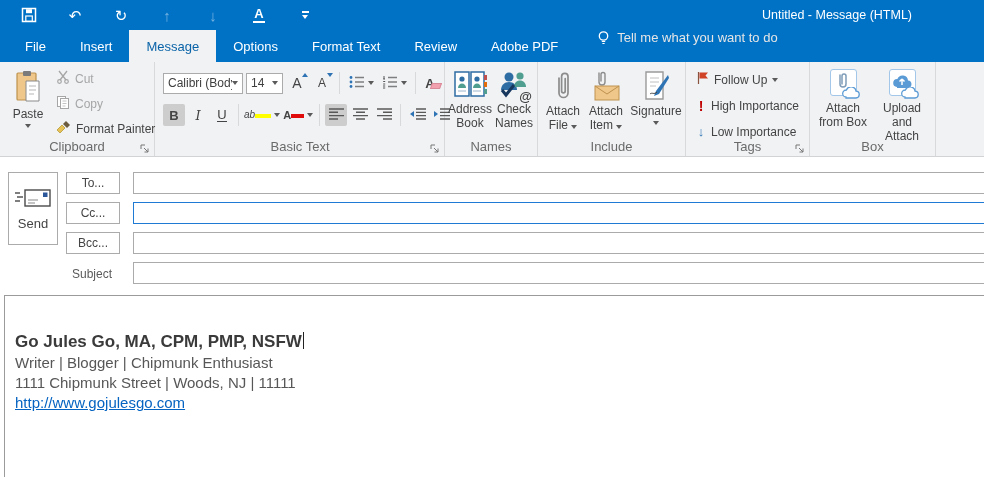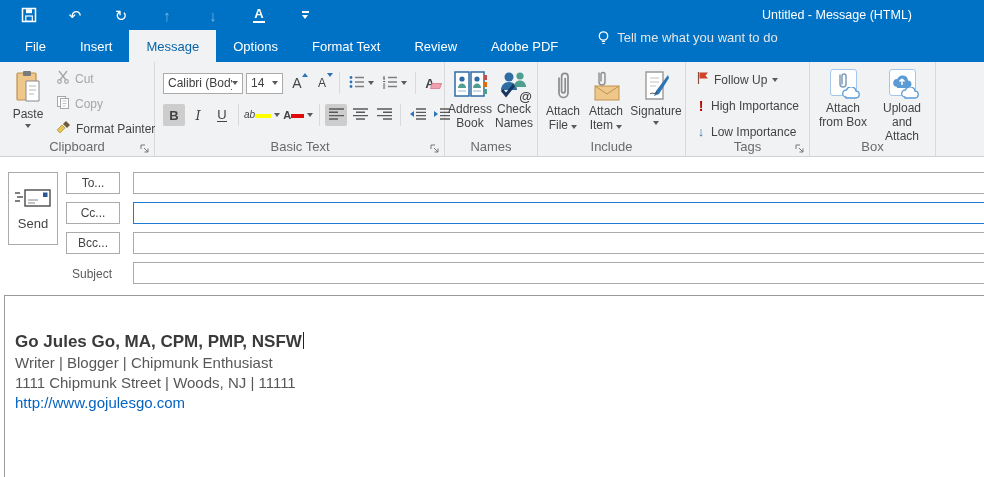--- a/index.html
+++ b/index.html
@@ -78,21 +78,21 @@
   #send-btn { position:absolute; left:8px; top:14px; width:50px; height:73px; border:1px solid #ababab; background:#fff; display:flex; flex-direction:column; align-items:center; justify-content:center; gap:7px; cursor:default; }
   #send-btn span { font-size:13px; color:#444; }
   .addr-btn { position:absolute; left:66px; width:54px; height:22px; background:#fff; border:1px solid #ababab; font-size:12px; color:#444; display:flex; align-items:center; justify-content:center; cursor:default; }
   .addr-field { position:absolute; left:133px; right:-6px; height:22px; background:#fff; border:1px solid #ababab; font-size:13px; padding:0 6px; font-family:"Liberation Sans",sans-serif; }
   .addr-field.focused { border:1.5px solid #1f7ad4; }
 
   
   #msg-body { position:absolute; left:4px; top:295px; right:-8px; height:200px; background:#fff; border:1px solid #9b9b9b; padding:35px 0 0 10px; font-family:"Liberation Sans","DejaVu Sans",sans-serif; }
   #sig-heading { font-size:17px; font-weight:bold; color:#3a3a3a; line-height:22px; }
   .sig-line { font-size:15px; color:#575757; line-height:20px; }
-  #sig-link { font-size:15px; line-height:20px; color:#0563c1; cursor:pointer; display:inline-block; }
+  #sig-link { font-size:15px; line-height:20px; color:#0563c1; text-decoration:underline; cursor:pointer; display:inline-block; }
   .cursor-bar { display:inline-block; width:1.5px; height:17px; background:#222; vertical-align:-2px; margin-left:1px; }
 </style>
 </head>
 <body>
 
 <div id="titlebar">
   <div class="qat">
     <div class="qat-btn">
       <svg width="16" height="16" viewBox="0 0 16 16">
           <rect x="1.5" y="1.5" width="13" height="13" fill="none" stroke="#fff" stroke-width="1.5"></rect>

